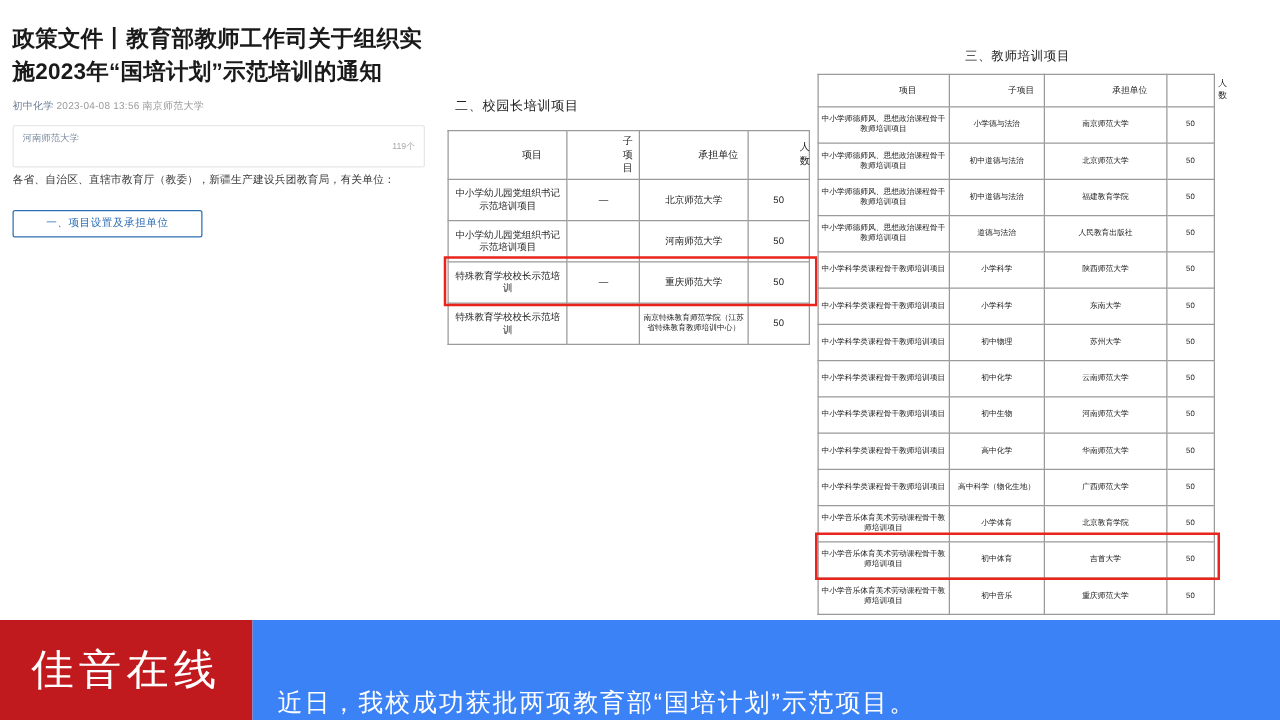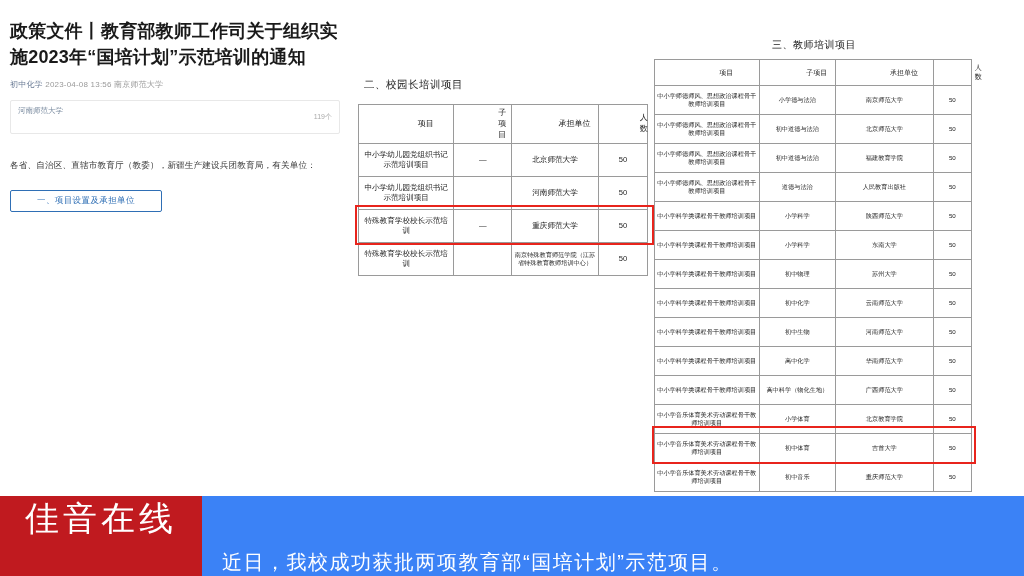--- a/index.html
+++ b/index.html
@@ -57,21 +57,21 @@
     right: 7px;
     top: 11px;
     color: #aaa;
     font-size: 7px;
   }
   .para {
     font-size: 8.6px;
     color: #3a3a3a;
     line-height: 1.85;
     text-align: justify;
-    margin-top: 24px;
+    margin-top: 2px;
     letter-spacing: 0.15px;
   }
   .para.indent { text-indent: 2em; }
   .section-tag {
     margin-top: 16px;
     display: inline-block;
     border: 1px solid #2f6fb5;
     color: #2f6fb5;
     font-size: 8.5px;
     padding: 4px 26px;
@@ -144,20 +144,21 @@
     left: 0;
     bottom: 0;
     width: 1024px;
     height: 80px;
     display: flex;
   }
   .banner-left {
     width: 202px;
     background: #c01a1f;
     display: flex;
+    align-items: center;
     justify-content: center;
   }
   .banner-left span {
     color: #ffffff;
     font-size: 34px;
     letter-spacing: 4px;
     font-family: "DejaVu Sans", sans-serif;
   }
   .banner-right {
     flex: 1;

